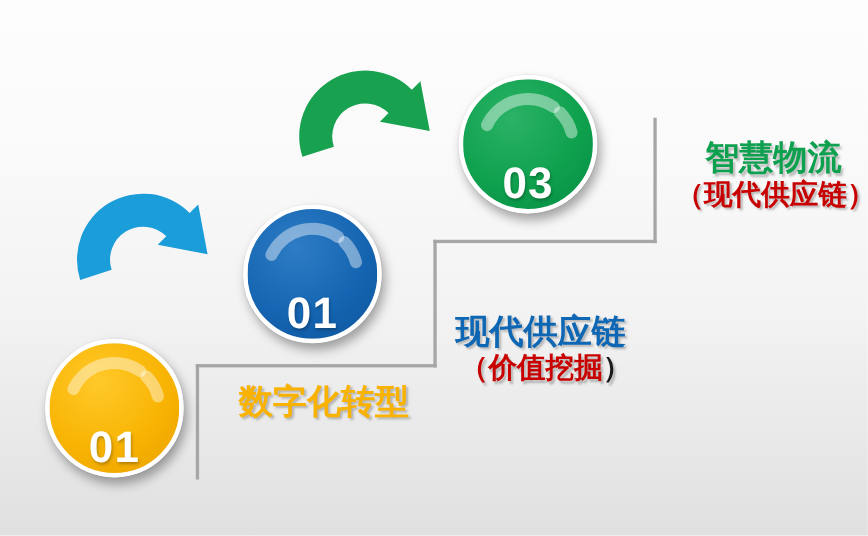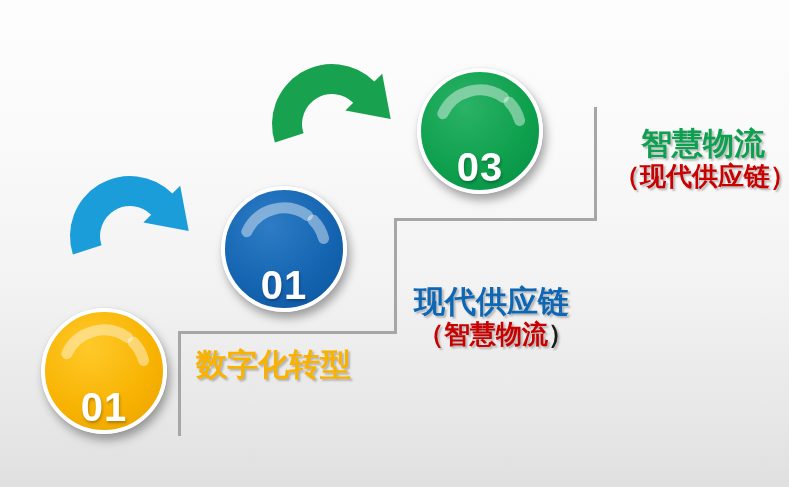--- a/index.html
+++ b/index.html
@@ -35,21 +35,21 @@
   .gloss{position:absolute;left:0;top:0;width:118px;height:118px;pointer-events:none;}
   .num{position:relative;color:#fff;font-size:40px;font-weight:bold;
        letter-spacing:1px;text-shadow:1px 2px 3px rgba(0,0,0,.28);}
 
   
   .label{position:absolute;line-height:1.15;white-space:nowrap;}
   .l1{left:196px;top:347px;}
   .l2{left:414px;top:236px;margin-top:48px;}
   .l3{left:610px;top:126px;text-align:center;}
   .ltitle{font-size:31px;font-weight:bold;text-shadow:2px 2px 2px rgba(110,110,110,.45);}
-  .t1{color:#F9B200;}
+  .t1{color:#F9B200;margin-left:21px;}
   .t2{color:#0E67B4;}
   .t3{color:#0DA04E;}
   .lsub{font-size:26px;font-weight:bold;color:#C80000;padding-left:4px;
         text-shadow:2px 2px 2px rgba(90,90,90,.40);}
   .lsub .close{color:#1A1A1A;}
 </style>
 </head>
 <body>
 
 <div class="stage">
@@ -90,21 +90,21 @@
     </svg>
     <span class="num">03</span>
   </div>
 
   <div class="label l1">
     <div class="ltitle t1">数字化转型</div>
   </div>
 
   <div class="label l2">
     <div class="ltitle t2">现代供应链</div>
-    <div class="lsub"><span>（智慧物流</span><span class="close">）</span></div>
+    <div class="lsub"><span>（价值挖掘</span><span class="close">）</span></div>
   </div>
 
   <div class="label l3">
     <div class="ltitle t3">智慧物流</div>
     <div class="lsub"><span>（现代供应链）</span><span class="close"></span></div>
   </div>
 
 </div>
 
 </body></html>

